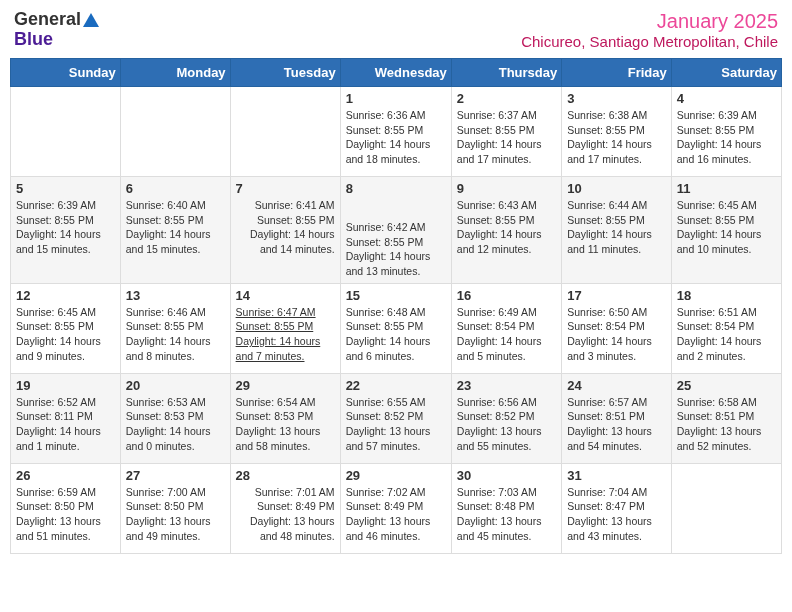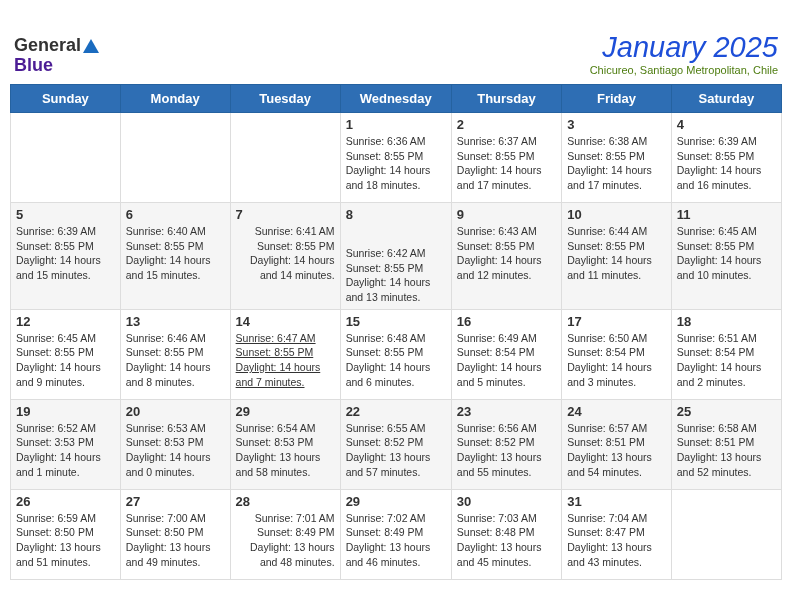--- a/index.html
+++ b/index.html
@@ -6,61 +6,59 @@
     body {
       font-family: Arial, sans-serif;
       background: #fff;
       width: 792px;
       min-height: 612px;
       padding: 10px;
     }
     .header {
       display: flex;
       justify-content: space-between;
-      align-items: flex-end;
+      align-items: center;
       margin-bottom: 8px;
       padding: 0 4px;
-      margin-top: 21px;
     }
     .logo {
       display: flex;
       align-items: center;
     }
     .logo-text {
       font-size: 18px;
       font-weight: bold;
       line-height: 1.1;
     }
     .logo-general { color: #333; }
     .logo-blue { color: #4c1d95; }
     .title-block { text-align: right; }
     .month-title {
-      font-size: 29px;
+      font-size: 20px;
       font-weight: normal;
-      color: #1d4ed8;
-      font-style: italic;
+      color: #ec4899;
     }
     .location {
-      font-size: 11px;
-      color: #4d7c0f;
+      font-size: 15px;
+      color: #be185d;
     }
     table {
       width: 100%;
       border-collapse: collapse;
       border: 1px solid #ccc;
     }
     thead tr {
       background-color: #2e6eb4;
       color: #fff;
     }
     thead th {
       padding: 6px 4px;
       font-size: 13px;
       font-weight: bold;
-      text-align: center;
+      text-align: right;
       border: 1px solid #2562a0;
     }
     tbody tr {
       vertical-align: top;
     }
     tbody tr:nth-child(even) {
       background-color: #f5f5f5;
     }
     tbody tr:nth-child(odd) {
       background-color: #fff;
@@ -233,21 +231,21 @@
           <span class="day-num">18</span>
           <div class="day-info" style="white-space: pre-line;">Sunrise: 6:51 AM
 Sunset: 8:54 PM
 Daylight: 14 hours and 2 minutes.</div>
         </td>
       </tr>
       <tr>
         <td>
           <span class="day-num">19</span>
           <div class="day-info" style="white-space: pre-line;">Sunrise: 6:52 AM
-Sunset: 3:53 PM
+Sunset: 8:11 PM
 Daylight: 14 hours and 1 minute.</div>
         </td>
         <td>
           <span class="day-num">20</span>
           <div class="day-info" style="white-space: pre-line;">Sunrise: 6:53 AM
 Sunset: 8:53 PM
 Daylight: 14 hours and 0 minutes.</div>
         </td>
         <td>
           <span class="day-num">29</span>

